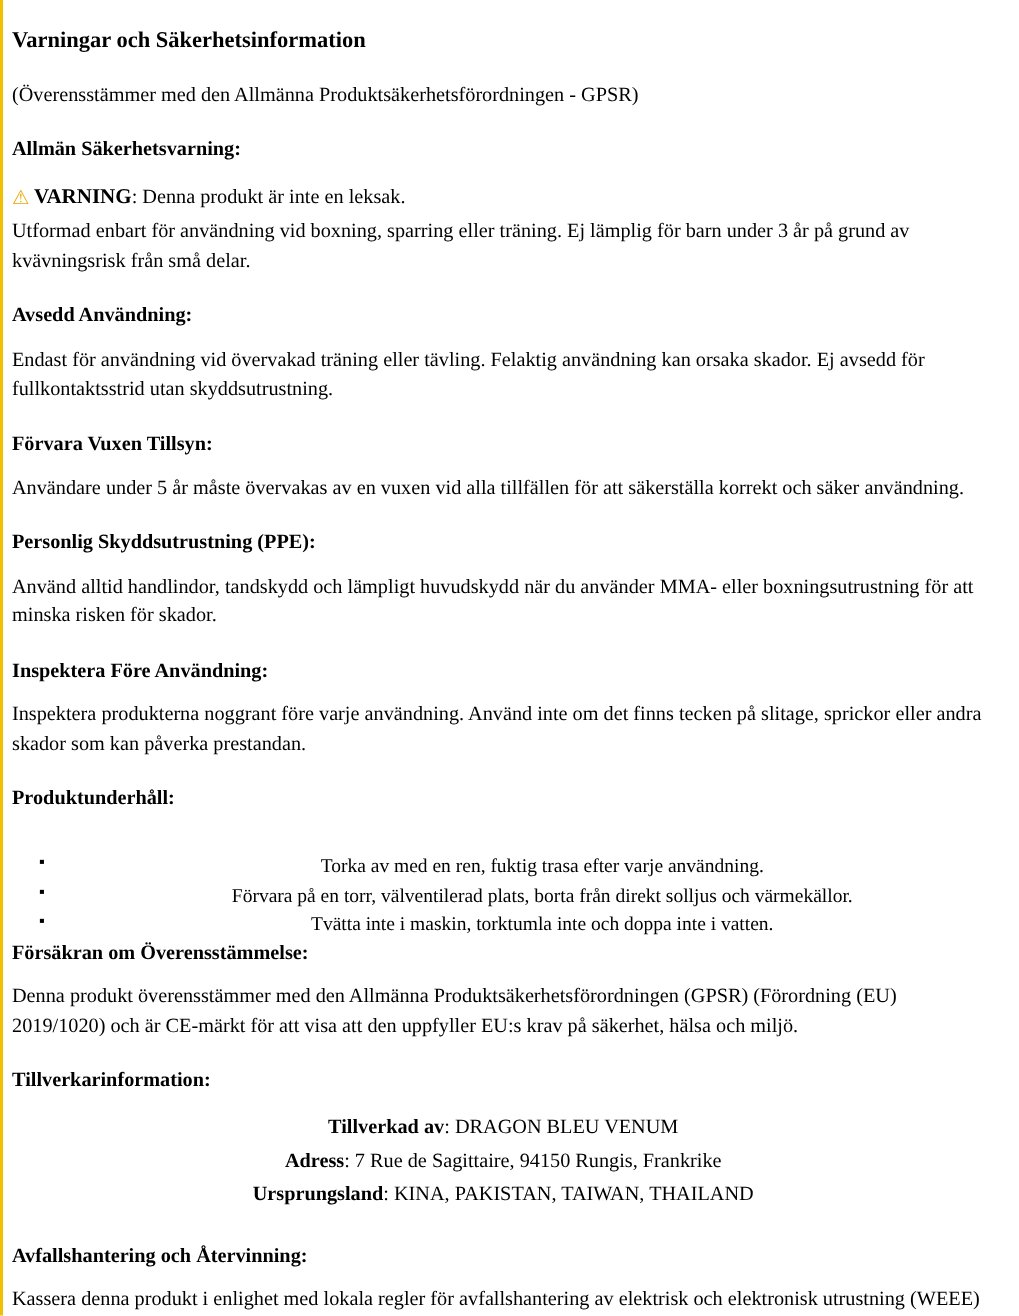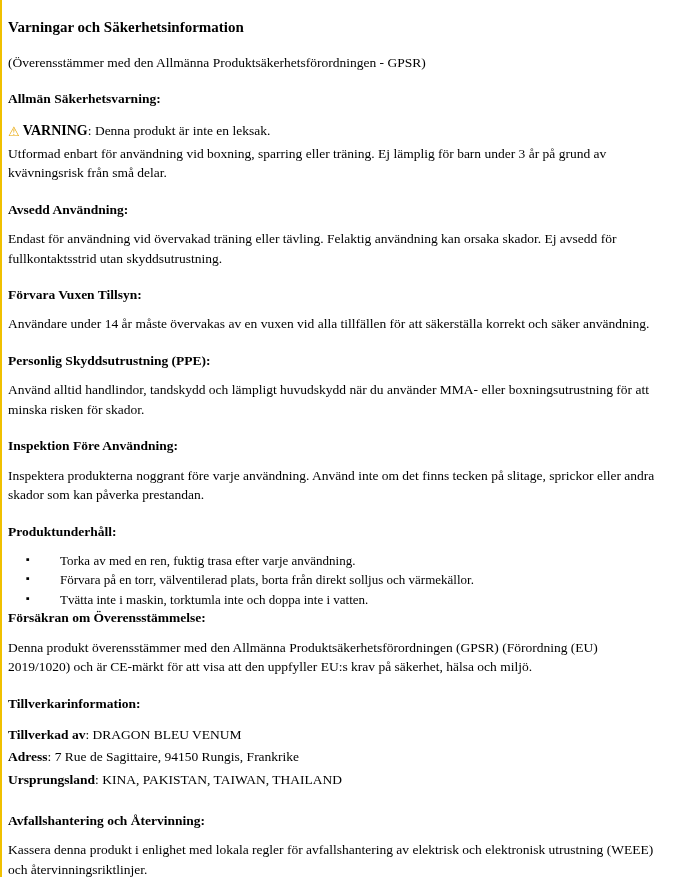--- a/index.html
+++ b/index.html
@@ -67,23 +67,24 @@
     vertical-align: -1px;
     margin-right: 3px;
     font-size: 13px;
     color: #e8a500;
   }
   .warn-word {
     font-weight: bold;
     font-size: 14px;
   }
   ul.care-list {
-    margin: 10px 0 0 0;
+    margin: 26px 0 0 0;
     padding-left: 18px;
     list-style: none;
+    text-align: center;
   }
   ul.care-list li {
     font-size: 13px;
     line-height: 1.5;
     position: relative;
     padding-left: 34px;
   }
   ul.care-list li::before {
     content: "\25AA";
     position: absolute;
@@ -95,20 +96,21 @@
   .mfr-block {
     margin-top: 12px;
     font-size: 13.5px;
     line-height: 1.5;
   }
   .mfr-block .lbl {
     font-weight: bold;
   }
   .nowrap-block {
     margin-top: 2px;
+    text-align: center;
   }
 </style>
 </head>
 <body>
 
 <div class="page">
   <div class="left-rule"></div>
   <div class="content">
 
     <h1 class="doc-title">Varningar och Säkerhetsinformation</h1>
@@ -119,26 +121,26 @@
 
     <p class="warn-line">
       <span class="warn-icon">⚠</span><span class="warn-word">VARNING</span><span>: Denna produkt är inte en leksak.</span>
     </p>
     <p class="body-text tight" style="margin-top:2px;">Utformad enbart för användning vid boxning, sparring eller träning. Ej lämplig för barn under 3 år på grund av kvävningsrisk från små delar.</p>
 
     <h2 class="section-title">Avsedd Användning:</h2>
     <p class="body-text">Endast för användning vid övervakad träning eller tävling. Felaktig användning kan orsaka skador. Ej avsedd för fullkontaktsstrid utan skyddsutrustning.</p>
 
     <h2 class="section-title">Förvara Vuxen Tillsyn:</h2>
-    <p class="body-text">Användare under 14 år måste övervakas av en vuxen vid alla tillfällen för att säkerställa korrekt och säker användning.</p>
+    <p class="body-text">Användare under 5 år måste övervakas av en vuxen vid alla tillfällen för att säkerställa korrekt och säker användning.</p>
 
     <h2 class="section-title">Personlig Skyddsutrustning (PPE):</h2>
     <p class="body-text">Använd alltid handlindor, tandskydd och lämpligt huvudskydd när du använder MMA- eller boxningsutrustning för att minska risken för skador.</p>
 
-    <h2 class="section-title">Inspektion Före Användning:</h2>
+    <h2 class="section-title">Inspektera Före Användning:</h2>
     <p class="body-text">Inspektera produkterna noggrant före varje användning. Använd inte om det finns tecken på slitage, sprickor eller andra skador som kan påverka prestandan.</p>
 
     <h2 class="section-title">Produktunderhåll:</h2>
     <ul class="care-list">
       <li>Torka av med en ren, fuktig trasa efter varje användning.</li>
       <li>Förvara på en torr, välventilerad plats, borta från direkt solljus och värmekällor.</li>
       <li>Tvätta inte i maskin, torktumla inte och doppa inte i vatten.</li>
     </ul>
 
     <h2 class="section-title" style="margin-top:0px;">Försäkran om Överensstämmelse:</h2>

